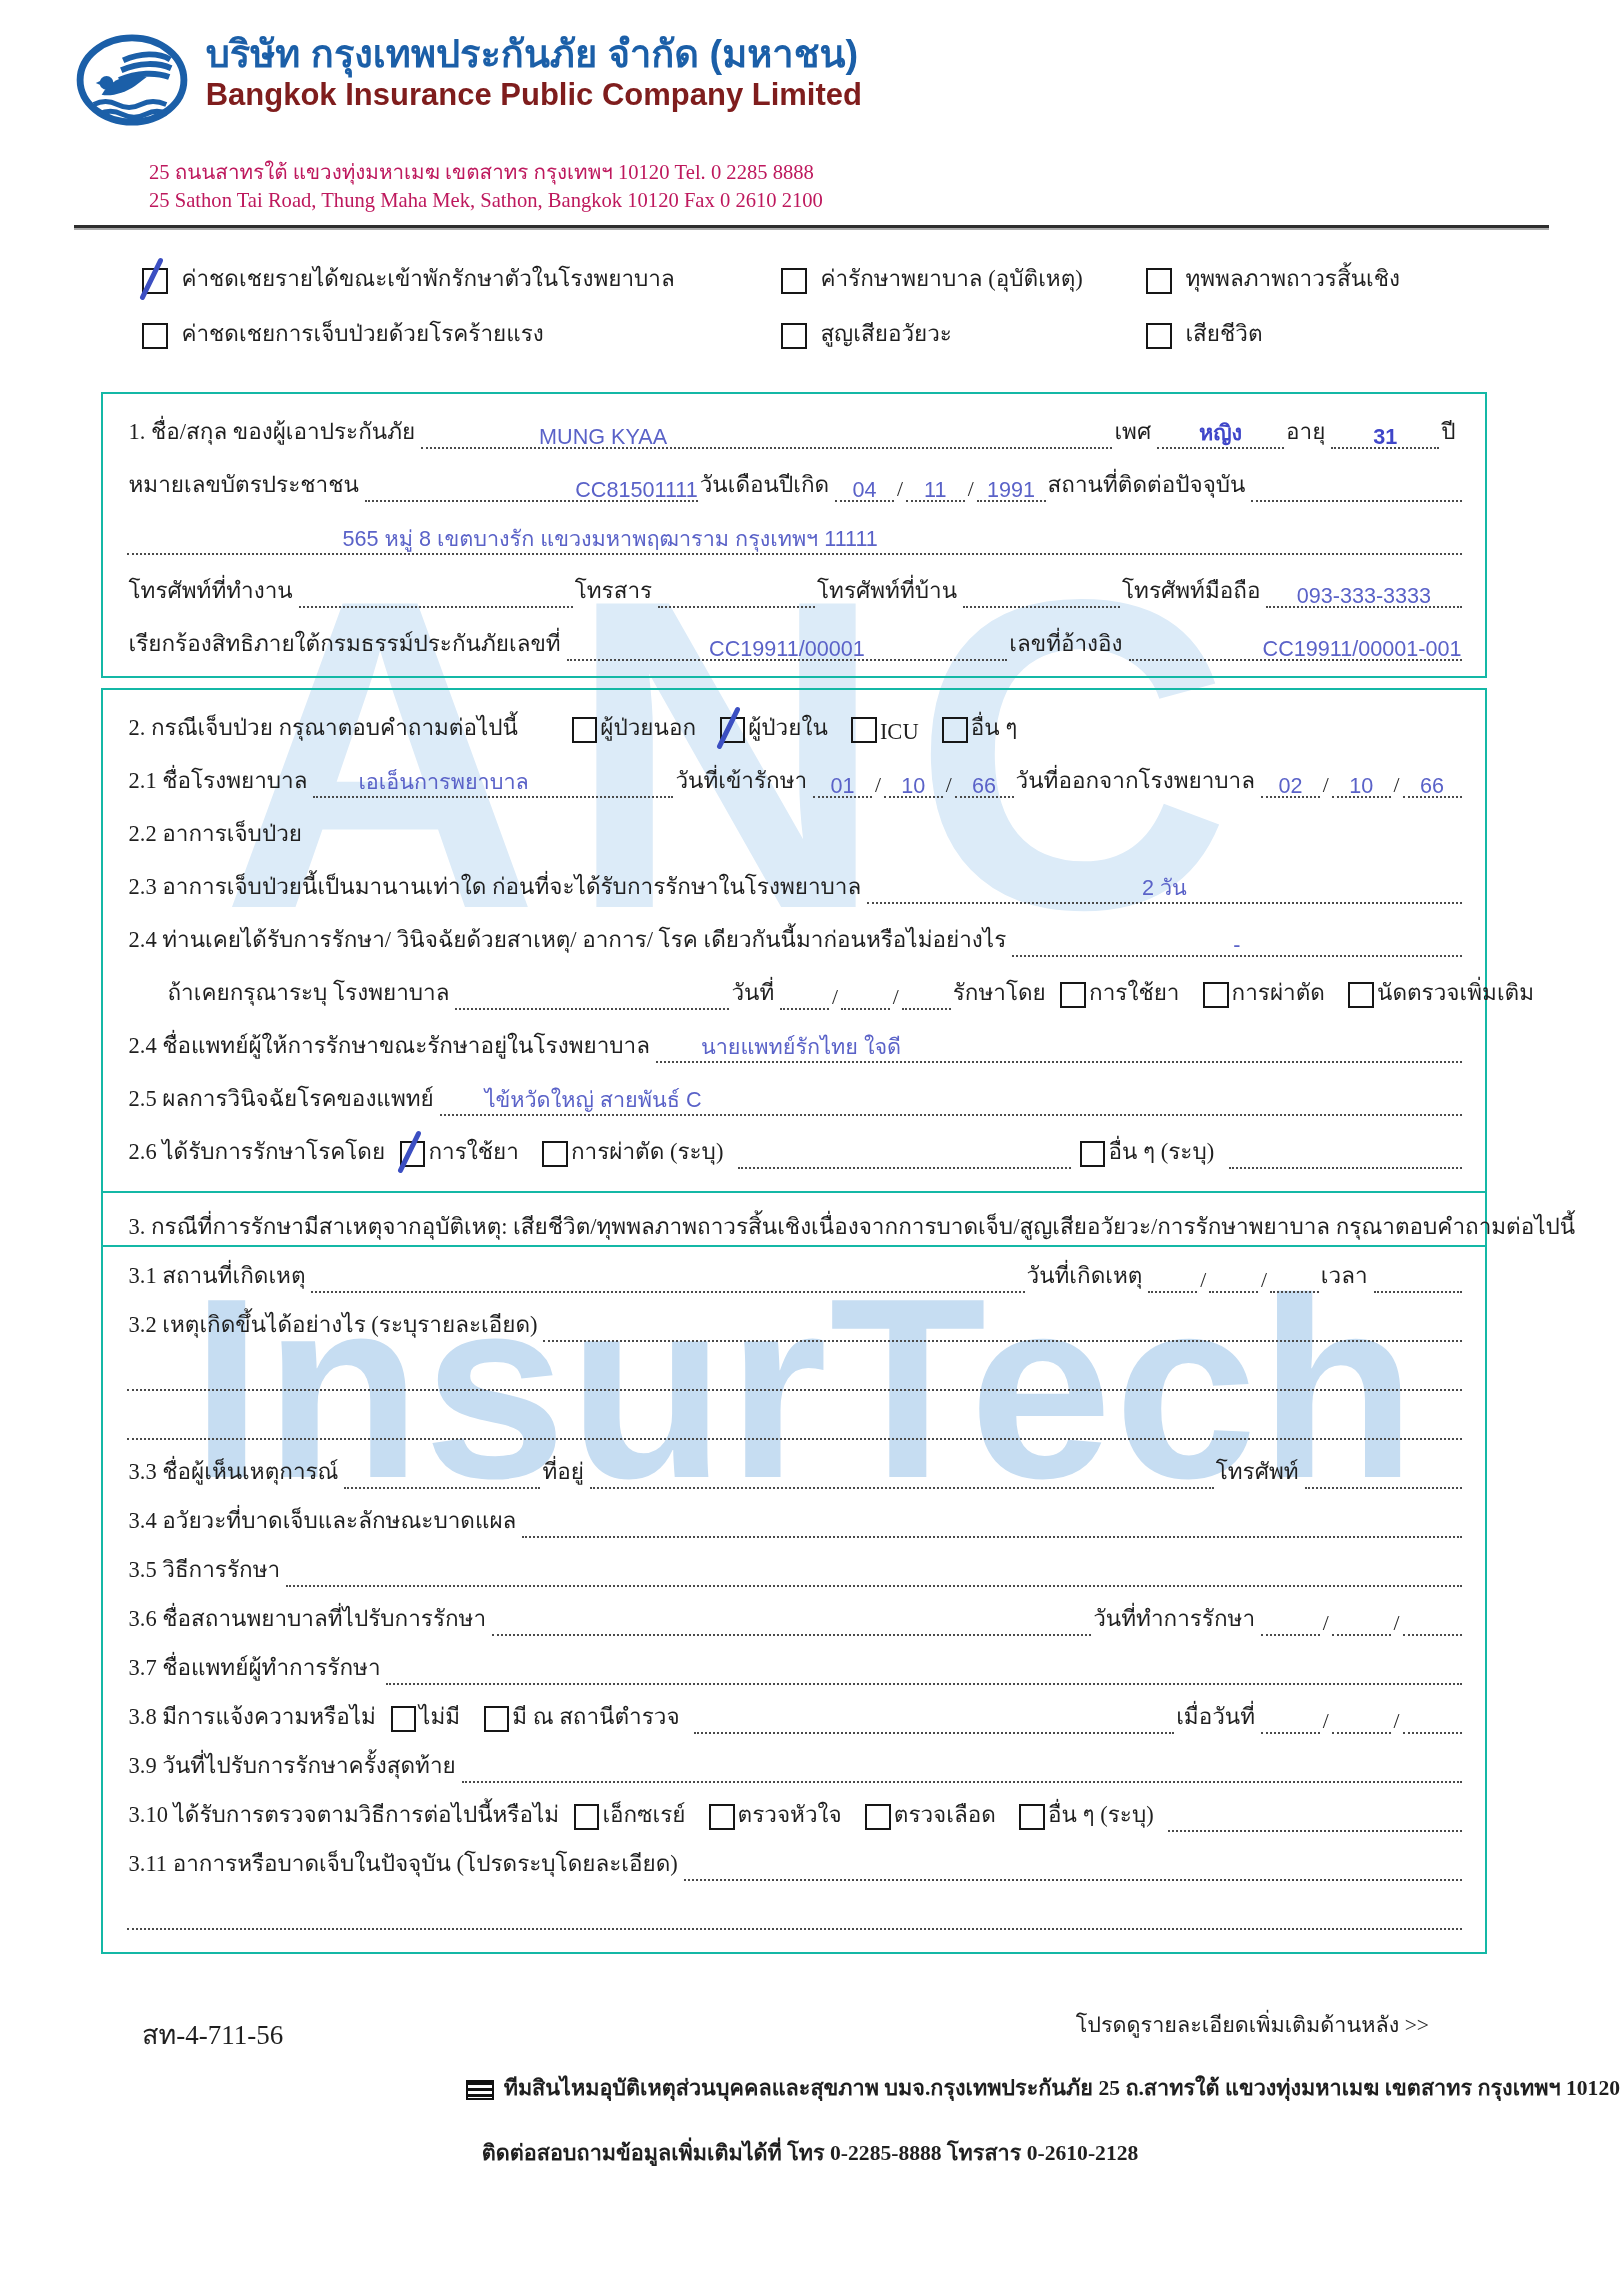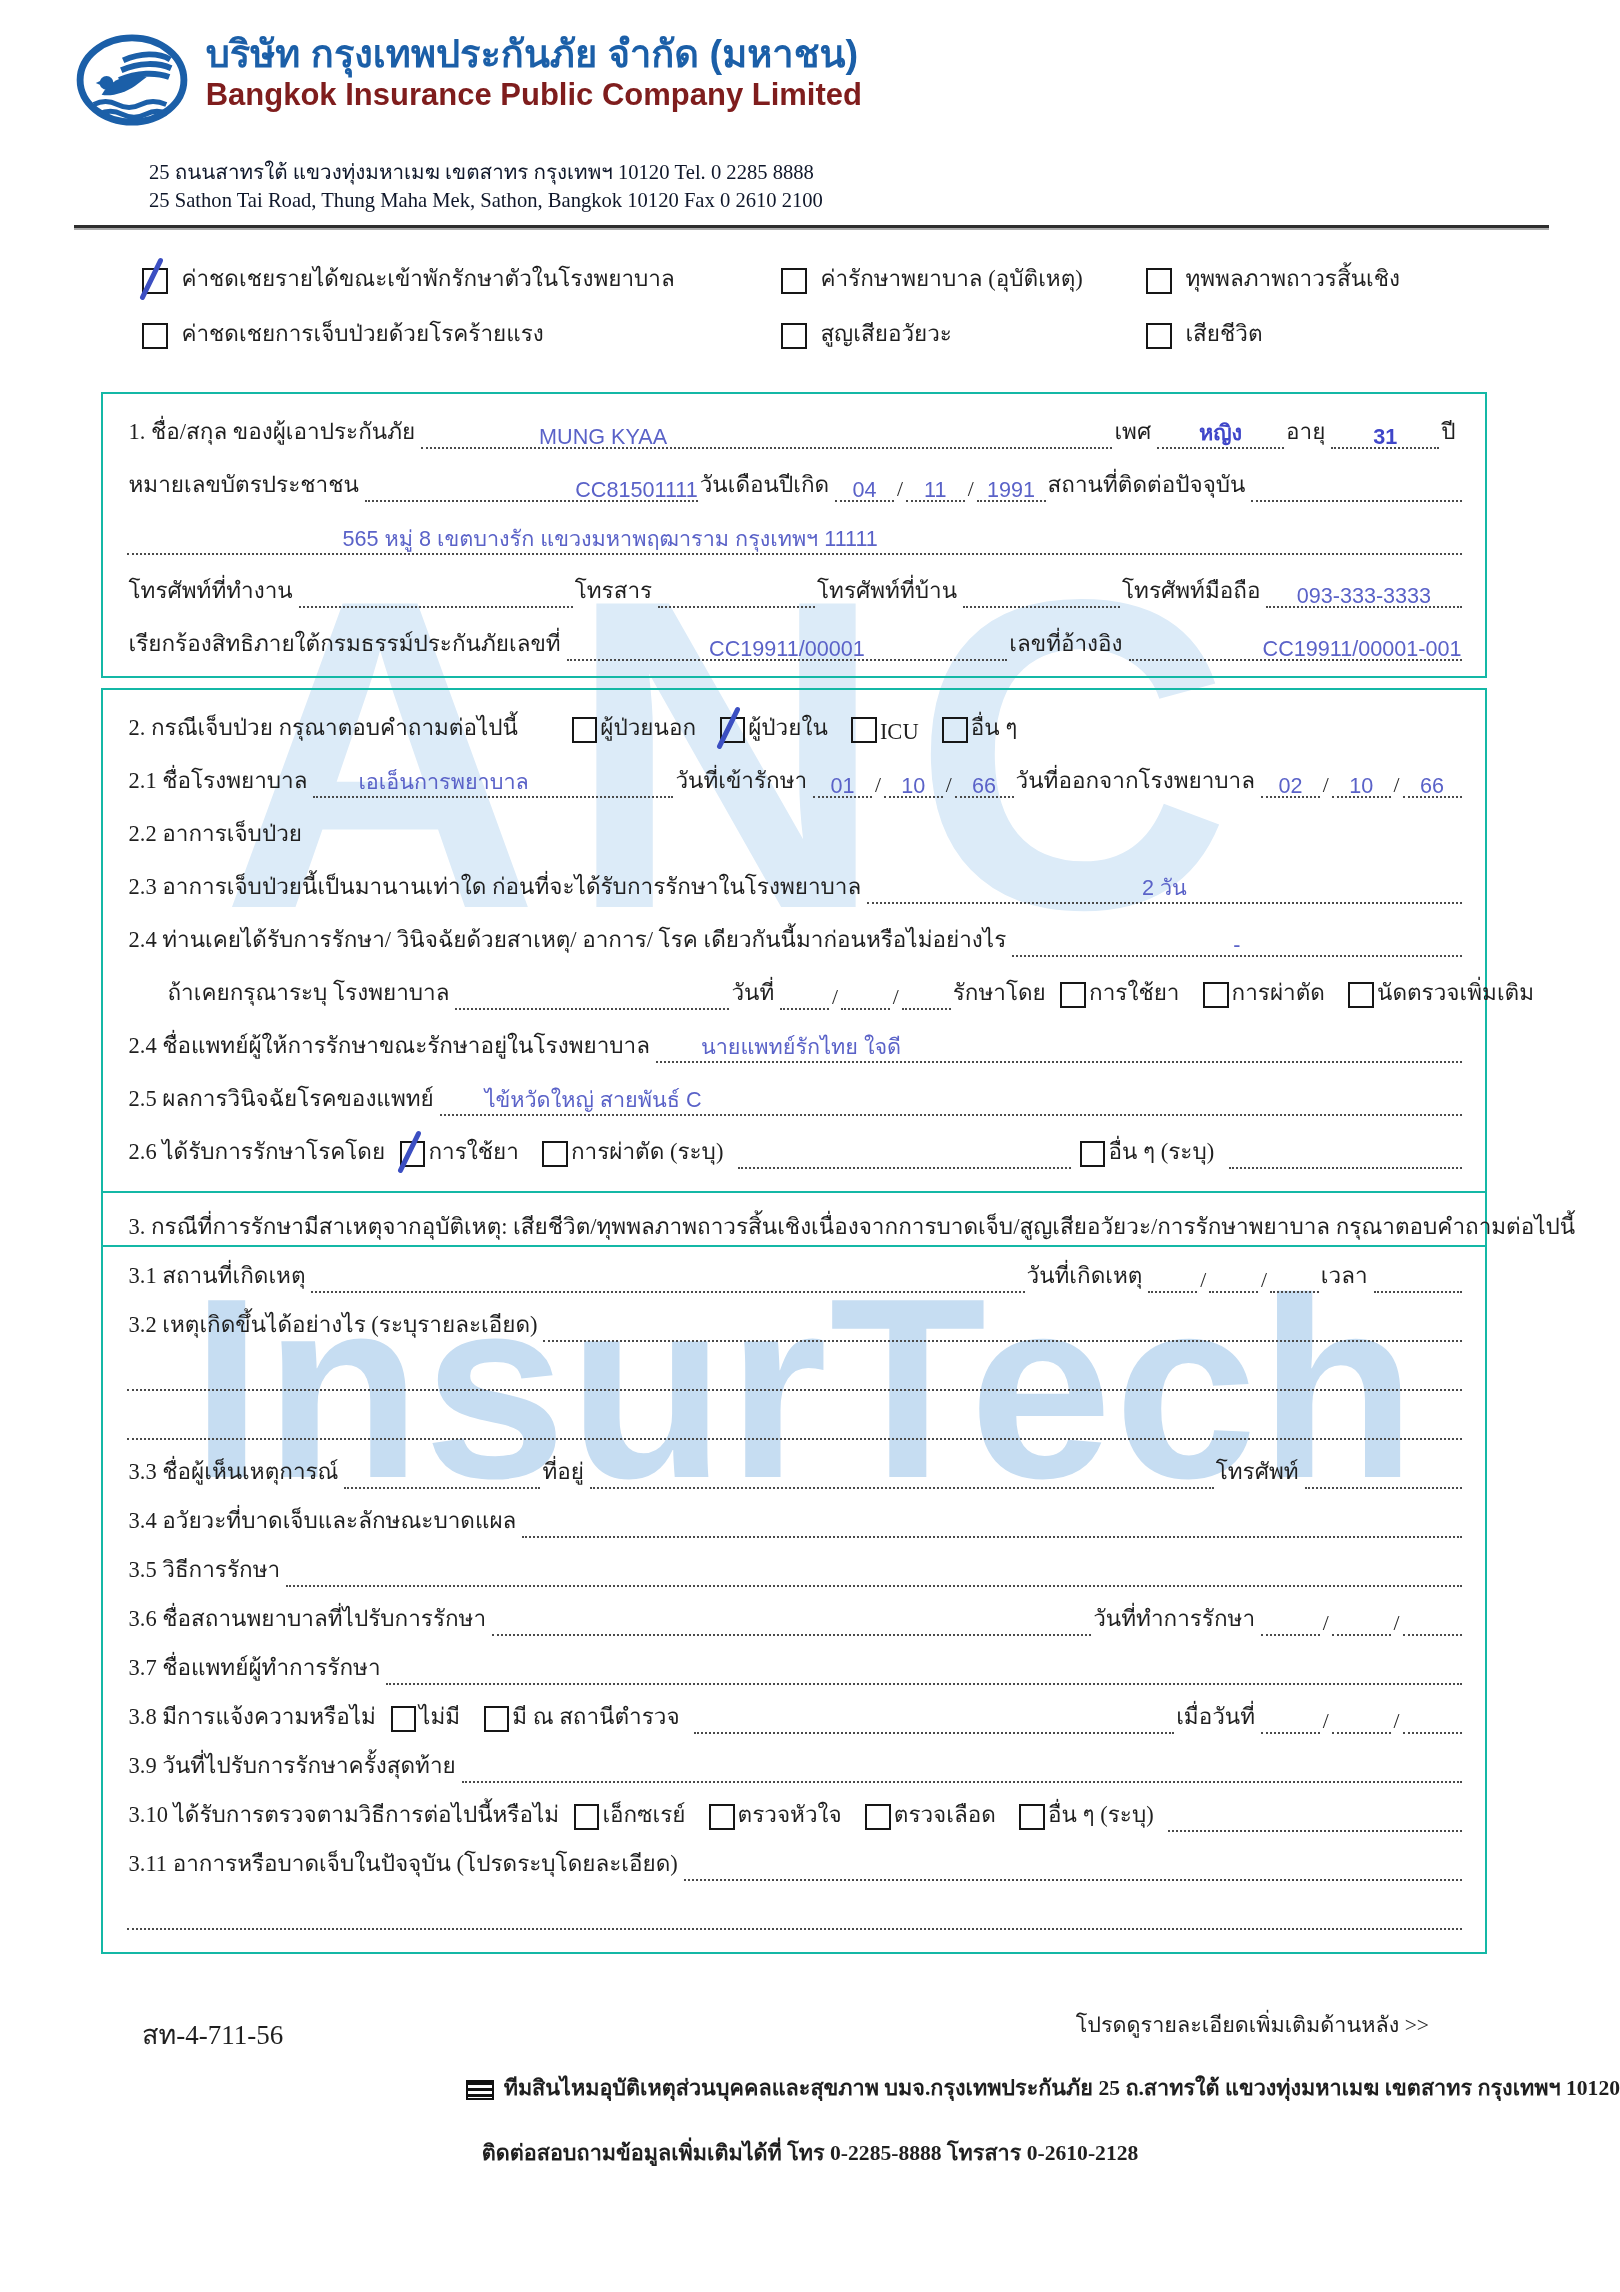--- a/index.html
+++ b/index.html
@@ -11,21 +11,21 @@
       pointer-events:none;user-select:none;line-height:1;}
   .wm1{top:534px;left:221px;font-size:441px;letter-spacing:27.4px;color:#dcebf8;}
   .wm2{top:1259px;left:191px;font-size:257px;letter-spacing:2px;color:#c6ddf2;}
   .content{position:relative;z-index:1;}
   
   .header{position:absolute;top:33px;left:74px;display:flex;gap:15.7px;align-items:flex-start;}
   .brand-th{font-family:"Liberation Sans",sans-serif;font-weight:bold;font-size:38px;
             color:#1b5fa8;line-height:43px;}
   .brand-en{font-family:"Liberation Sans",sans-serif;font-weight:bold;font-size:31px;
             color:#7f1d1d;line-height:37px;}
-  .addr{position:absolute;top:158px;left:149px;font-size:20.6px;line-height:28px;color:#0f172a;}
+  .addr{position:absolute;top:158px;left:149px;font-size:20.6px;line-height:28px;color:#be185d;}
   .rule{position:absolute;top:225px;left:74px;width:1475px;height:2.9px;background:#2e2e2e;
         border-bottom:2px solid #aaa;}
   
   .claims{position:absolute;top:257px;left:142px;width:1362px;display:grid;
           grid-template-columns:639px 365px auto;row-gap:15.7px;font-size:23.5px;}
   .ct-item{display:flex;align-items:flex-end;gap:11.8px;height:39px;}
   
   .cb{flex:0 0 auto;width:21.6px;height:21.6px;border:2.9px solid #161616;position:relative;
       margin-bottom:2px;background:transparent;}
   .cb.checked::after{content:"";position:absolute;left:4.9px;top:-14.7px;width:4.9px;height:46px;

